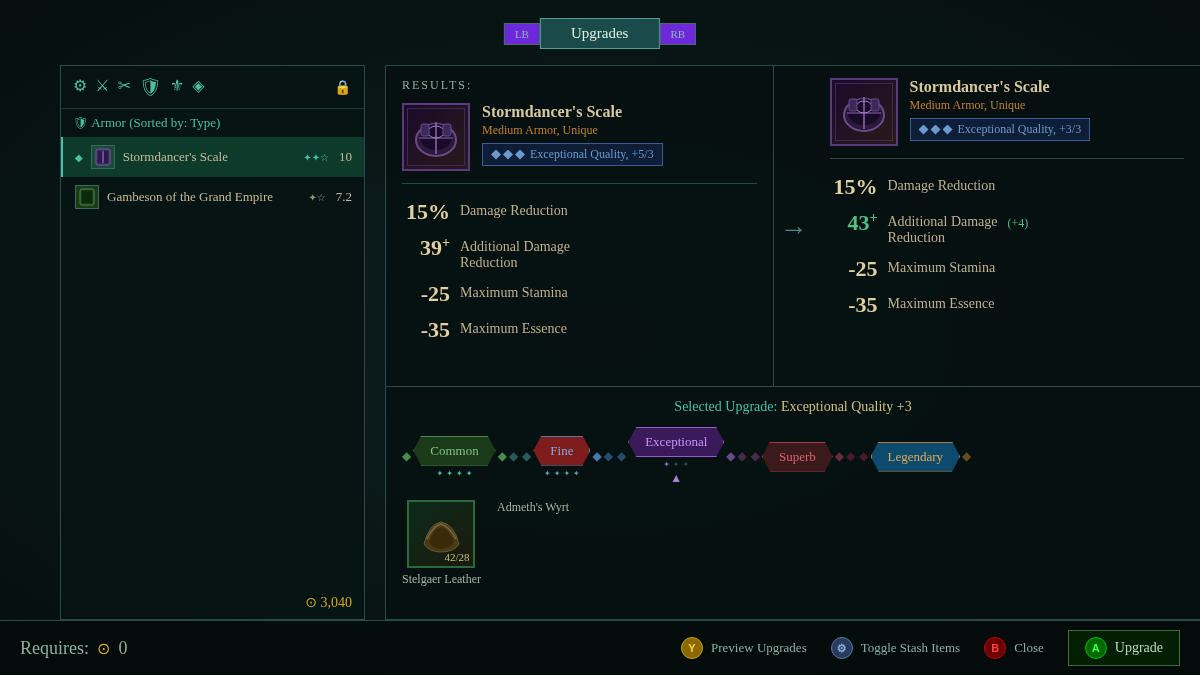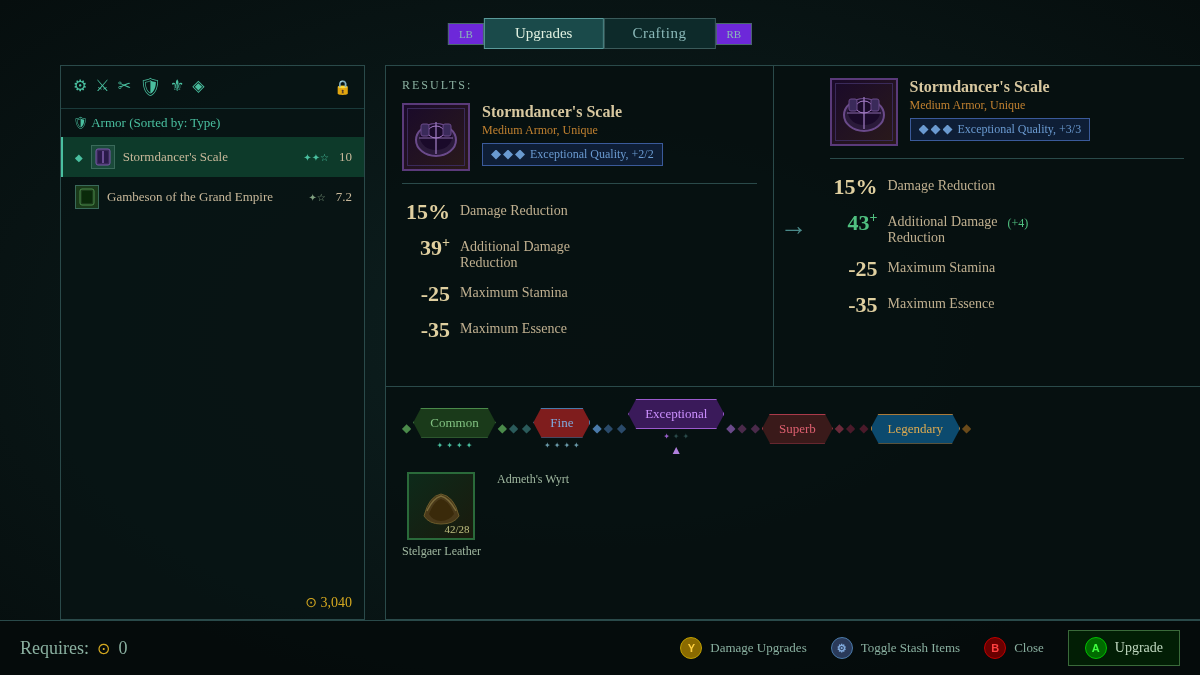--- a/index.html
+++ b/index.html
@@ -421,21 +421,20 @@
     }
   </style>
 </head>
 <body>
 
 <div class="bg"></div>
 
 <div class="top-nav">
   <div class="lb-btn">LB</div>
   <div class="nav-label">Upgrades</div>
-  <div class="nav-btn">Crafting</div>
   <div class="rb-btn">RB</div>
 </div>
 
 <div class="left-panel">
   <div class="left-panel-header">
     <div class="icons-row">
       <span>⚙</span>
       <span>⚔</span>
       <span>✂</span>
       <span style="color:#4ac0a0;font-size:18px;">🛡</span>
@@ -501,21 +500,21 @@
         </div>
         <div class="item-details">
           <div class="item-title">Stormdancer's Scale</div>
           <div class="item-subtitle">Medium Armor, Unique</div>
           <div class="quality-badge">
             <div class="quality-dots">
               <div class="qdot"></div>
               <div class="qdot"></div>
               <div class="qdot"></div>
             </div>
-            <span>Exceptional Quality, +2/2</span>
+            <span>Exceptional Quality, +5/3</span>
           </div>
         </div>
       </div>
       <hr class="stat-divider">
       <div class="stat-row">
         <span class="stat-num">15%</span>
         <span class="stat-label">Damage Reduction</span>
       </div>
       <div class="stat-row">
         <span class="stat-num">39<sup style="font-size:14px">+</sup></span>
@@ -574,20 +573,25 @@
         <span class="stat-label">Maximum Stamina</span>
       </div>
       <div class="stat-row">
         <span class="stat-num">-35</span>
         <span class="stat-label">Maximum Essence</span>
       </div>
     </div>
   </div>
 
   <div class="upgrade-section">
+    <div class="selected-upgrade-title">
+      <span class="su-label">Selected Upgrade:</span>
+      <span class="su-value"> </span>
+      <span class="su-value">Exceptional Quality +3</span>
+    </div>
 
     <div class="upgrade-track">
 
       <div class="track-item">
         <span style="color:#4a8a4a;font-size:12px;margin-right:2px;">◆</span>
         <div class="track-node-wrapper">
           <div class="track-node common">Common</div>
           <div class="track-stars">
             <span class="tstar">✦</span>
             <span class="tstar">✦</span>
@@ -672,21 +676,21 @@
 
 <div class="bottom-bar">
   <div class="requires-section">
     <span class="requires-text">Requires:</span>
     <span class="coin-icon"> ⊙ </span>
     <span class="requires-text">0</span>
   </div>
   <div class="bottom-right">
     <div class="bottom-action">
       <span class="btn-circle btn-y">Y</span>
-      <span>Damage Upgrades</span>
+      <span>Preview Upgrades</span>
     </div>
     <div class="bottom-action">
       <span class="btn-circle" style="background:#2a3a5a;color:#80aadd;border:1px solid #4a7aaa;">⚙</span>
       <span>Toggle Stash Items</span>
     </div>
     <div class="bottom-action">
       <span class="btn-circle btn-b">B</span>
       <span>Close</span>
     </div>
     <div class="upgrade-btn">

